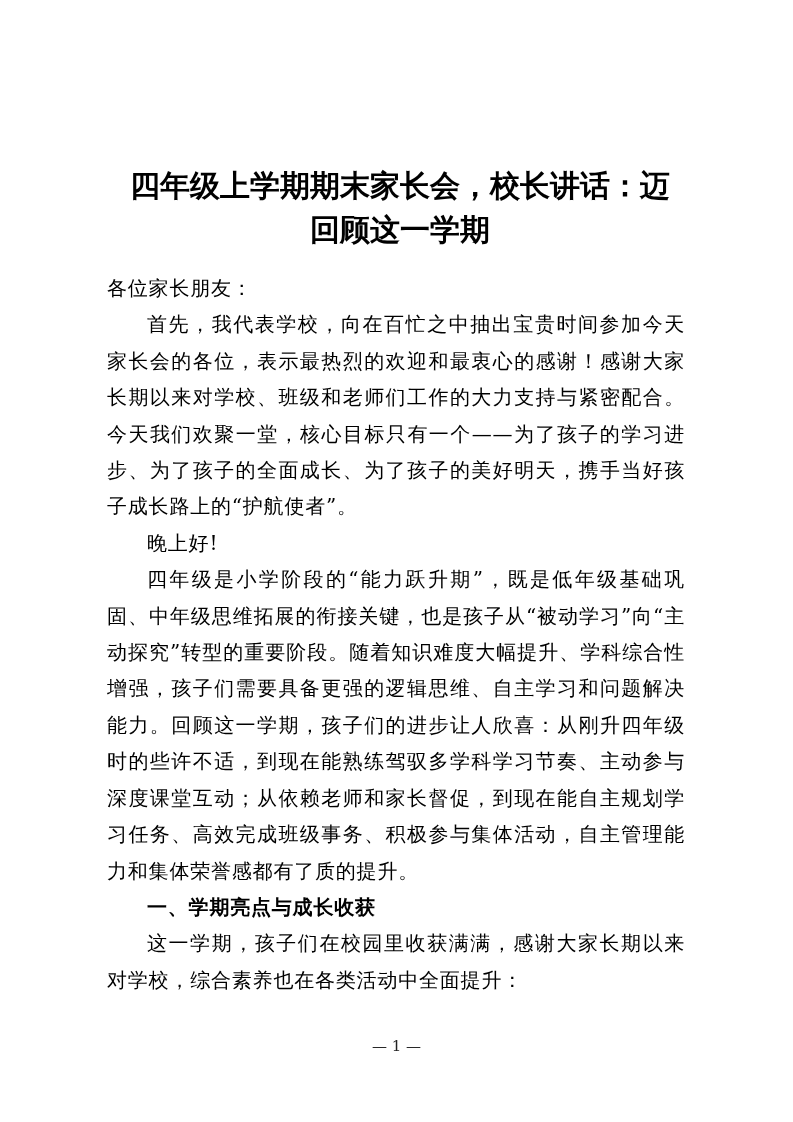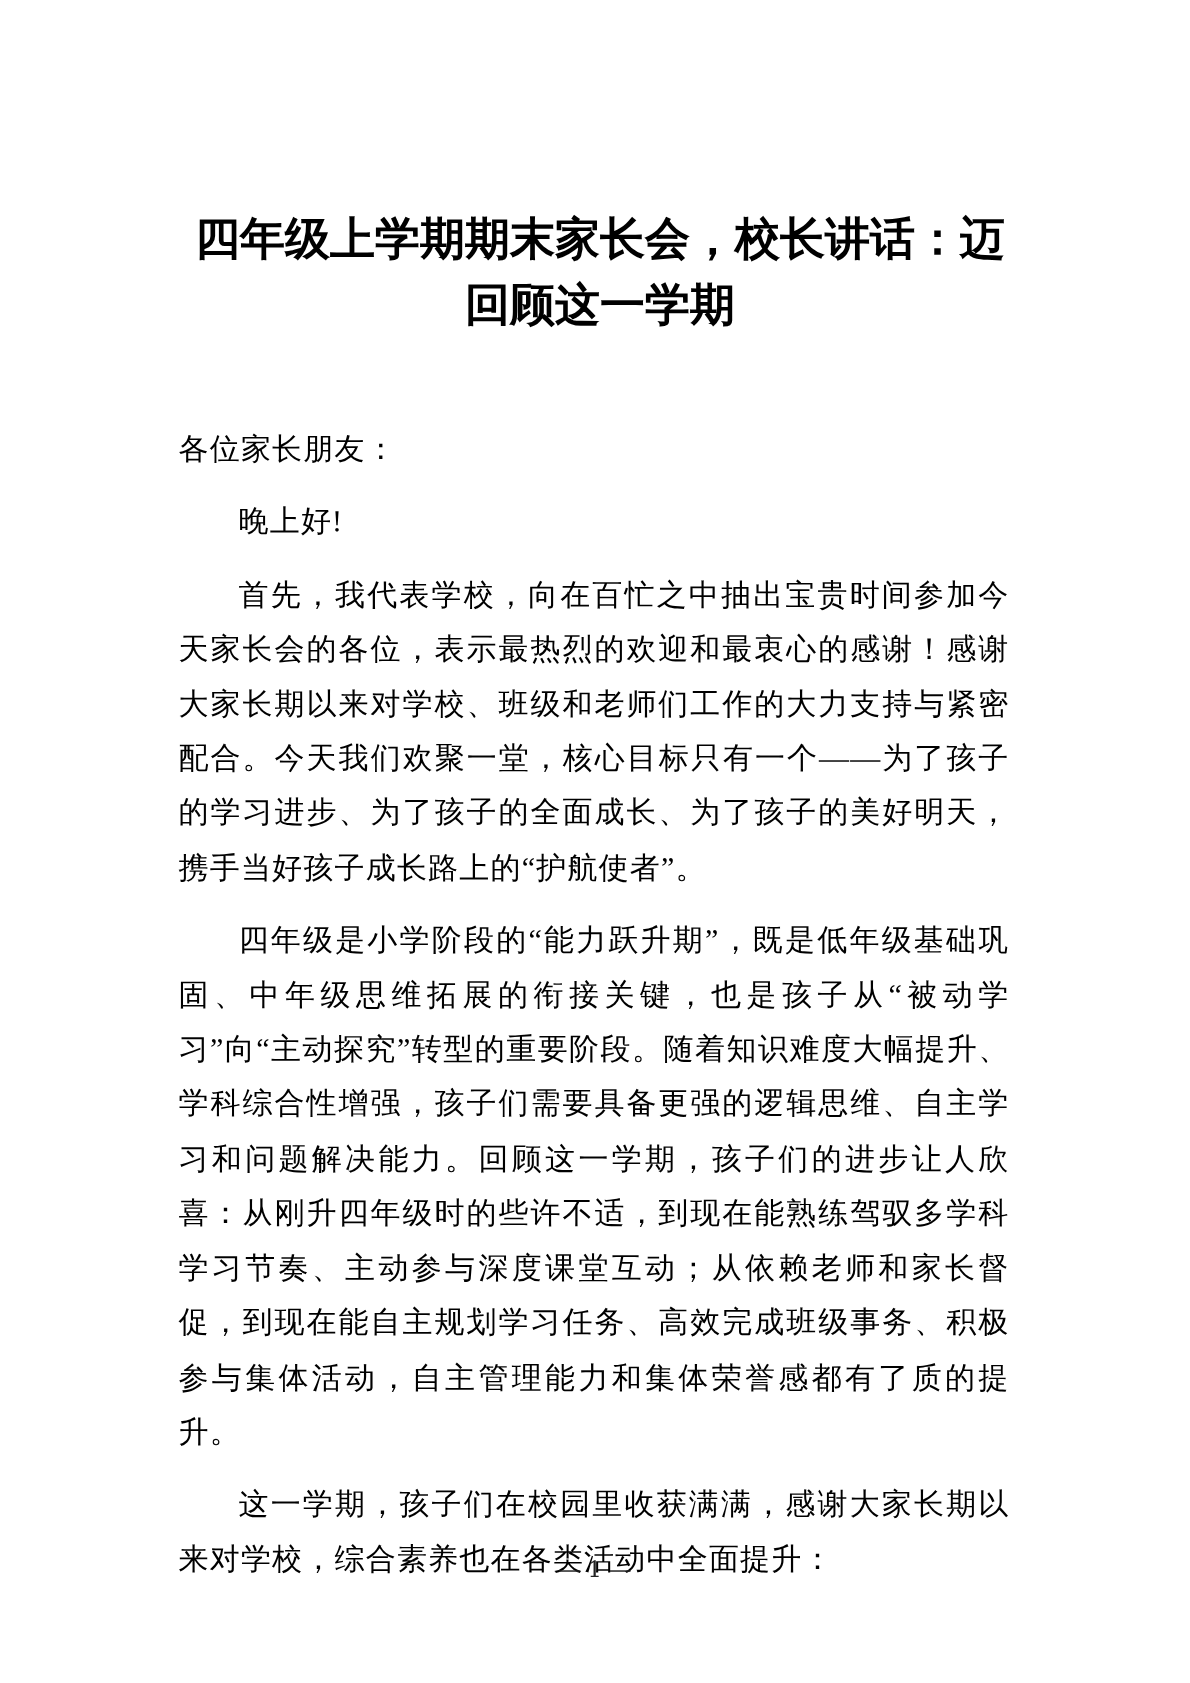--- a/index.html
+++ b/index.html
@@ -1,32 +1,33 @@
 <!DOCTYPE html>
 <html><head>
 <meta charset="utf-8">
 <style>
   html, body { margin: 0; padding: 0; background: #ffffff; }
   body { width: 793px; height: 1122px; position: relative; overflow: hidden; font-family: "DejaVu Serif", "Liberation Serif", serif; color: #000; }
-  .title { position: absolute; left: 100px; width: 600px; top: 138px; text-align: center; font-family: "DejaVu Sans", "Liberation Sans", sans-serif; font-weight: bold; font-size: 30px; line-height: 44px; }
+  .title { position: absolute; left: 100px; width: 600px; top: 164px; text-align: center; font-family: "DejaVu Sans", "Liberation Sans", sans-serif; font-weight: bold; font-size: 30px; line-height: 44px; }
   .body { position: absolute; left: 107px; width: 578px; top: 270px; font-size: 20px; line-height: 36.4px; text-align: justify; text-justify: inter-character; letter-spacing: 0.8px; }
-  .body p { margin: 12px; font-family: Liberation Serif, serif; }
+  .body p { margin: 0; }
   .indent { text-indent: 2em; }
   .heading { font-weight: bold; font-family: "DejaVu Sans", "Liberation Sans", sans-serif; }
   .footer { position: absolute; left: 0; width: 793px; top: 1037px; text-align: center; font-size: 15px; color: #222; }
 </style>
 </head>
 <body>
 
 <div class="title">
   <div>四年级上学期期末家长会，校长讲话：迈</div>
   <div>回顾这一学期</div>
 </div>
 
 <div class="body">
   <p>各位家长朋友：</p>
+  <p class="indent">首先，我代表学校，向在百忙之中抽出宝贵时间参加今天家长会的各位，表示最热烈的欢迎和最衷心的感谢！感谢大家长期以来对学校、班级和老师们工作的大力支持与紧密配合。今天我们欢聚一堂，核心目标只有一个——为了孩子的学习进步、为了孩子的全面成长、为了孩子的美好明天，携手当好孩子成长路上的“护航使者”。</p>
   <p class="indent">晚上好!</p>
-  <p class="indent">首先，我代表学校，向在百忙之中抽出宝贵时间参加今天家长会的各位，表示最热烈的欢迎和最衷心的感谢！感谢大家长期以来对学校、班级和老师们工作的大力支持与紧密配合。今天我们欢聚一堂，核心目标只有一个——为了孩子的学习进步、为了孩子的全面成长、为了孩子的美好明天，携手当好孩子成长路上的“护航使者”。</p>
   <p class="indent">四年级是小学阶段的“能力跃升期”，既是低年级基础巩固、中年级思维拓展的衔接关键，也是孩子从“被动学习”向“主动探究”转型的重要阶段。随着知识难度大幅提升、学科综合性增强，孩子们需要具备更强的逻辑思维、自主学习和问题解决能力。回顾这一学期，孩子们的进步让人欣喜：从刚升四年级时的些许不适，到现在能熟练驾驭多学科学习节奏、主动参与深度课堂互动；从依赖老师和家长督促，到现在能自主规划学习任务、高效完成班级事务、积极参与集体活动，自主管理能力和集体荣誉感都有了质的提升。</p>
+  <p class="indent heading">一、学期亮点与成长收获</p>
   <p class="indent">这一学期，孩子们在校园里收获满满，感谢大家长期以来对学校，综合素养也在各类活动中全面提升：</p>
 </div>
 
 <div class="footer">— 1 —</div>
 
 </body></html>

